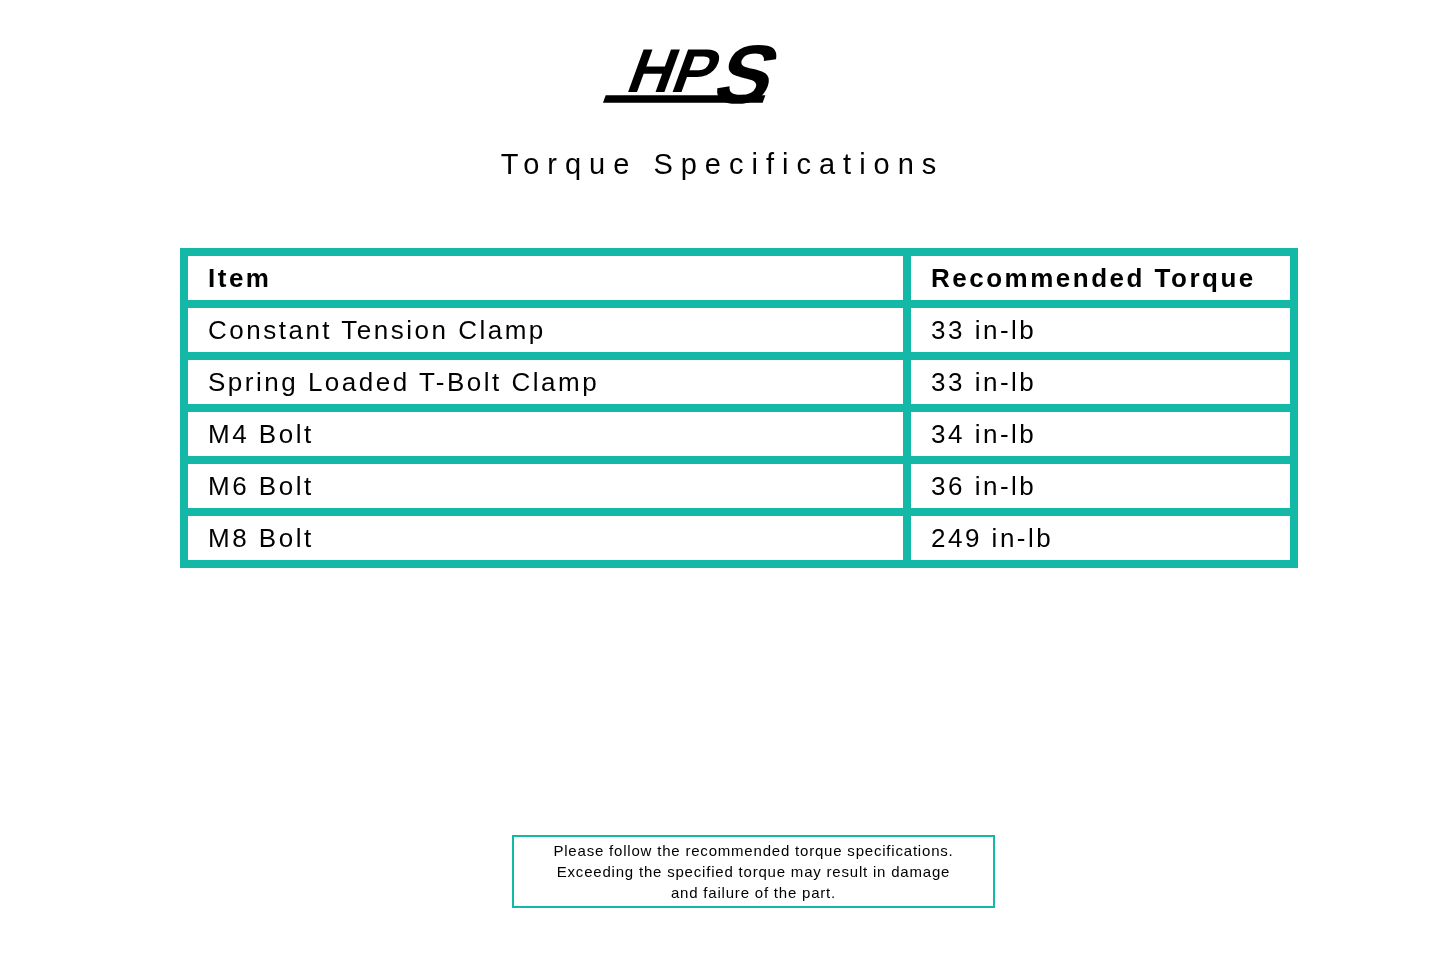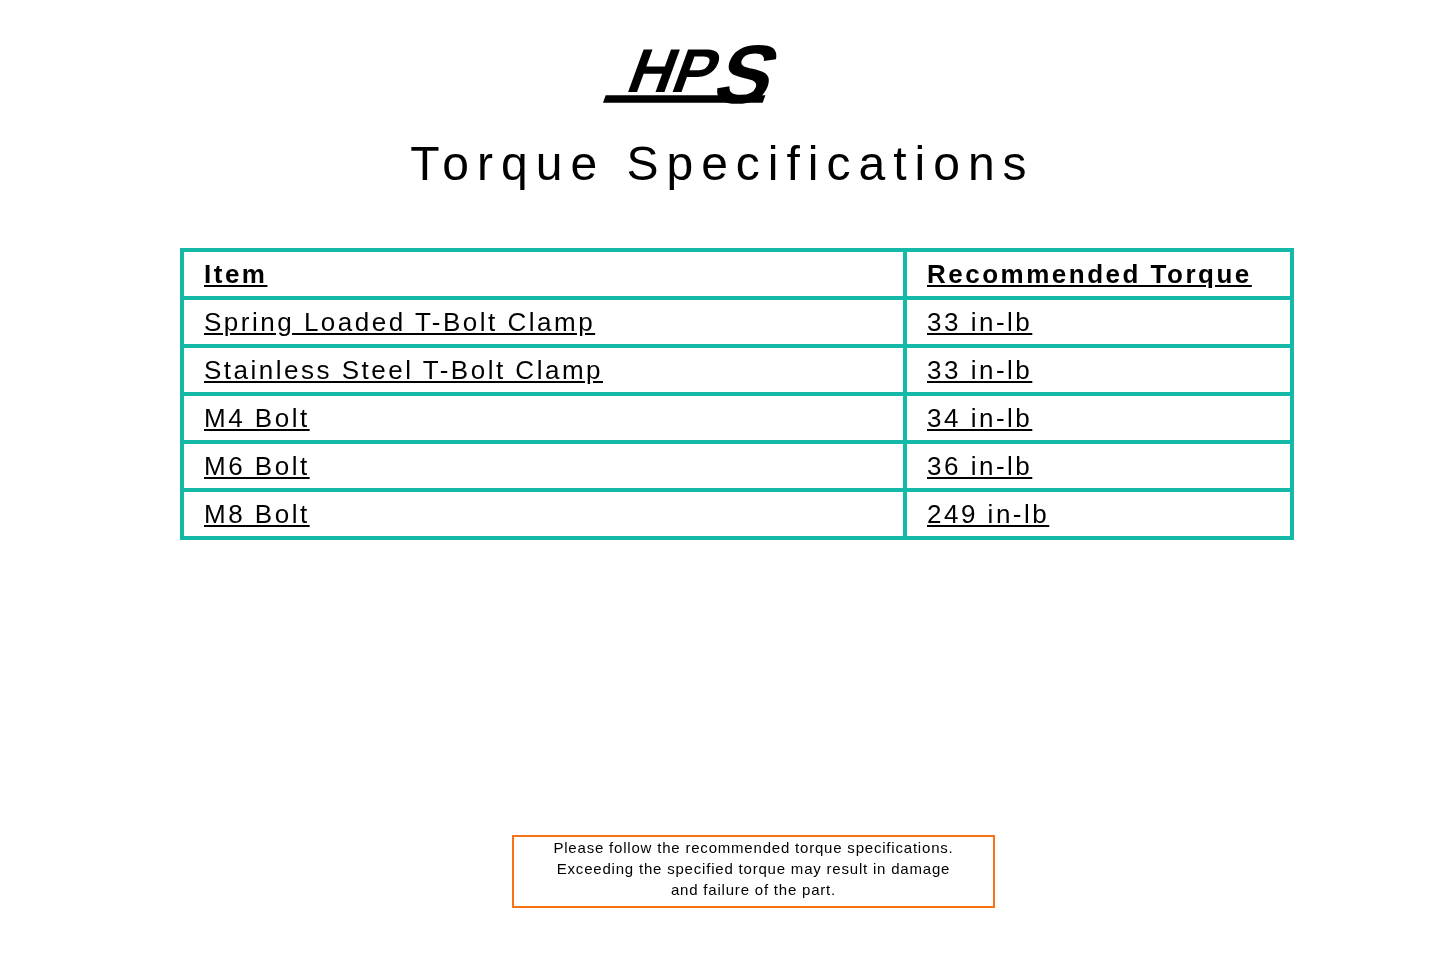--- a/index.html
+++ b/index.html
@@ -27,67 +27,66 @@
   }
   .logo-svg { display: block; }
 
   
   .page-title {
     position: absolute;
     top: 137px;
     left: 0;
     width: 100%;
     text-align: center;
-    font-size: 48px;
+    font-size: 29px;
     letter-spacing: 8px;
     line-height: 54px;
     font-weight: 400;
     white-space: nowrap;
   }
 
   
   .spec-table {
     position: absolute;
     left: 180px;
     top: 248px;
     width: 1110px;
     border-collapse: collapse;
     table-layout: fixed;
   }
   .spec-table col.col-item { width: 723px; }
   .spec-table col.col-torque { width: 387px; }
   .spec-table th,
   .spec-table td {
-    border: 4px solid #14b8a6;
+    border: 8px solid #14b8a6;
     height: 44px;
     padding: 0 8px 0 20px;
     font-size: 26px;
     letter-spacing: 2.5px;
     text-align: left;
     vertical-align: middle;
     white-space: nowrap;
     overflow: hidden;
-    text-decoration: underline;
   }
   .spec-table th {
     font-weight: 700;
   }
 
   
   .warning-note {
     position: absolute;
     left: 512px;
     top: 835px;
     width: 483px;
     height: 73px;
     box-sizing: border-box;
-    border: 2px solid #f97316;
+    border: 2px solid #14b8a6;
     display: flex;
     flex-direction: column;
-    justify-content: flex-start;
+    justify-content: center;
     align-items: center;
     text-align: center;
     font-size: 15px;
     line-height: 21px;
     letter-spacing: 0.8px;
     white-space: nowrap;
   }
 </style>
 </head>
 <body>
@@ -110,25 +109,25 @@
     <col class="col-torque">
   </colgroup>
   <thead>
     <tr>
       <th>Item</th>
       <th>Recommended Torque</th>
     </tr>
   </thead>
   <tbody>
     <tr>
-      <td>Spring Loaded T-Bolt Clamp</td>
+      <td>Constant Tension Clamp</td>
       <td>33 in-lb</td>
     </tr>
     <tr>
-      <td>Stainless Steel T-Bolt Clamp</td>
+      <td>Spring Loaded T-Bolt Clamp</td>
       <td>33 in-lb</td>
     </tr>
     <tr>
       <td>M4 Bolt</td>
       <td>34 in-lb</td>
     </tr>
     <tr>
       <td>M6 Bolt</td>
       <td>36 in-lb</td>
     </tr>

